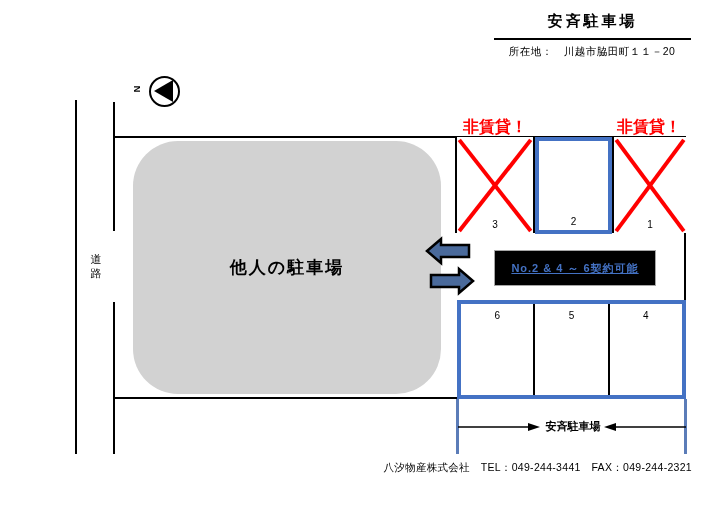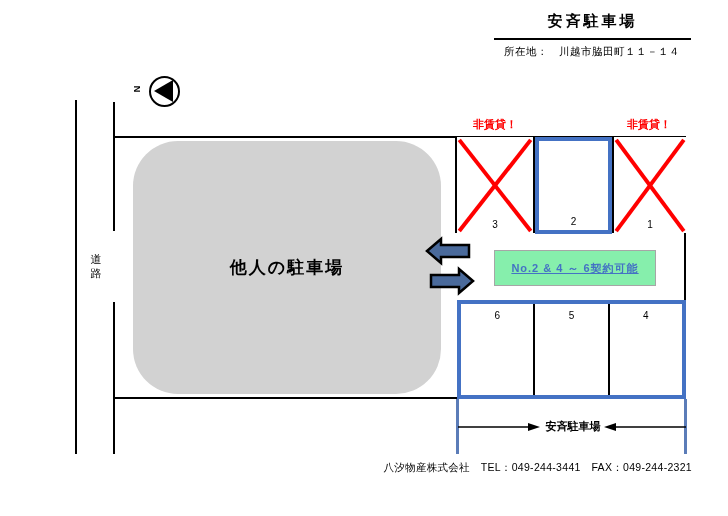--- a/index.html
+++ b/index.html
@@ -34,39 +34,39 @@
 
   
   .private-lot { left: 133px; top: 141px; width: 308px; height: 253px;
                  background: #d2d2d2; border-radius: 45px;
                  display: flex; flex-direction: row; justify-content: center;
                  align-items: center; gap: 12px; }
   .private-lot div { font-size: 17px; font-weight: bold; letter-spacing: 2px; }
 
   
   .nfr { top: 117px; width: 80px; text-align: center; color: #ff0000;
-         font-size: 11px; font-weight: bold; }
+         font-size: 16px; font-weight: bold; }
   .nfr-left  { left: 455px; }
   .nfr-right { left: 609px; }
 
   
   .space { top: 137px; height: 96px; background: #fff; }
   .space-3 { left: 455px; width: 80px; border-left: 2px solid #000; border-right: 2px solid #000; }
   .space-2 { left: 535px; width: 77px; height: 97px; border: 4px solid #4472c4; }
   .space-1 { left: 612px; width: 74px; border-left: 2px solid #000; }
   .space-num { position: absolute; bottom: 3px; left: 0; width: 100%;
                text-align: center; font-size: 10px; }
   .cross-svg { position: absolute; left: 0; top: 0; width: 100%; height: 100%; }
 
   
   .block-arrow { overflow: visible; }
 
   
   .contract-box { left: 494px; top: 250px; width: 162px; height: 36px;
-                  border: 1px solid #a6a6a6; background: #86efac;
+                  border: 1px solid #a6a6a6; background: #000000;
                   display: flex; align-items: center; justify-content: center; }
   .contract-box span { color: #4472c4; font-size: 11px; font-weight: bold;
                        text-decoration: underline; letter-spacing: 1px; }
 
   
   .bottom-row { left: 457px; top: 300px; width: 229px; height: 99px;
                 border: 4px solid #4472c4; background: #fff; display: flex; }
   .bottom-cell { flex: 1; text-align: center; padding-top: 6px; font-size: 10px; }
   .bottom-cell.mid { border-left: 2px solid #000; border-right: 2px solid #000; }
   .blue-tail { top: 399px; width: 3px; height: 55px; background: #5b7cb8; }
@@ -78,21 +78,21 @@
                   font-size: 11px; font-weight: bold; }
 
   
   .footer { right: 36px; top: 461px; font-size: 10.5px; letter-spacing: 0.3px; }
 </style>
 </head>
 <body>
 
 <div class="abs title">安斉駐車場</div>
 <div class="abs title-rule"></div>
-<div class="abs address">所在地：　川越市脇田町１１－１４</div>
+<div class="abs address">所在地：　川越市脇田町１１－20</div>
 
 <div class="abs compass-n">N</div>
 <div class="abs compass-circle">
   <div class="compass-tri"></div>
 </div>
 
 <div class="abs vline road-outer"></div>
 <div class="abs vline road-inner-top"></div>
 <div class="abs vline road-inner-bot"></div>
 <div class="abs hline bound-top"></div>

